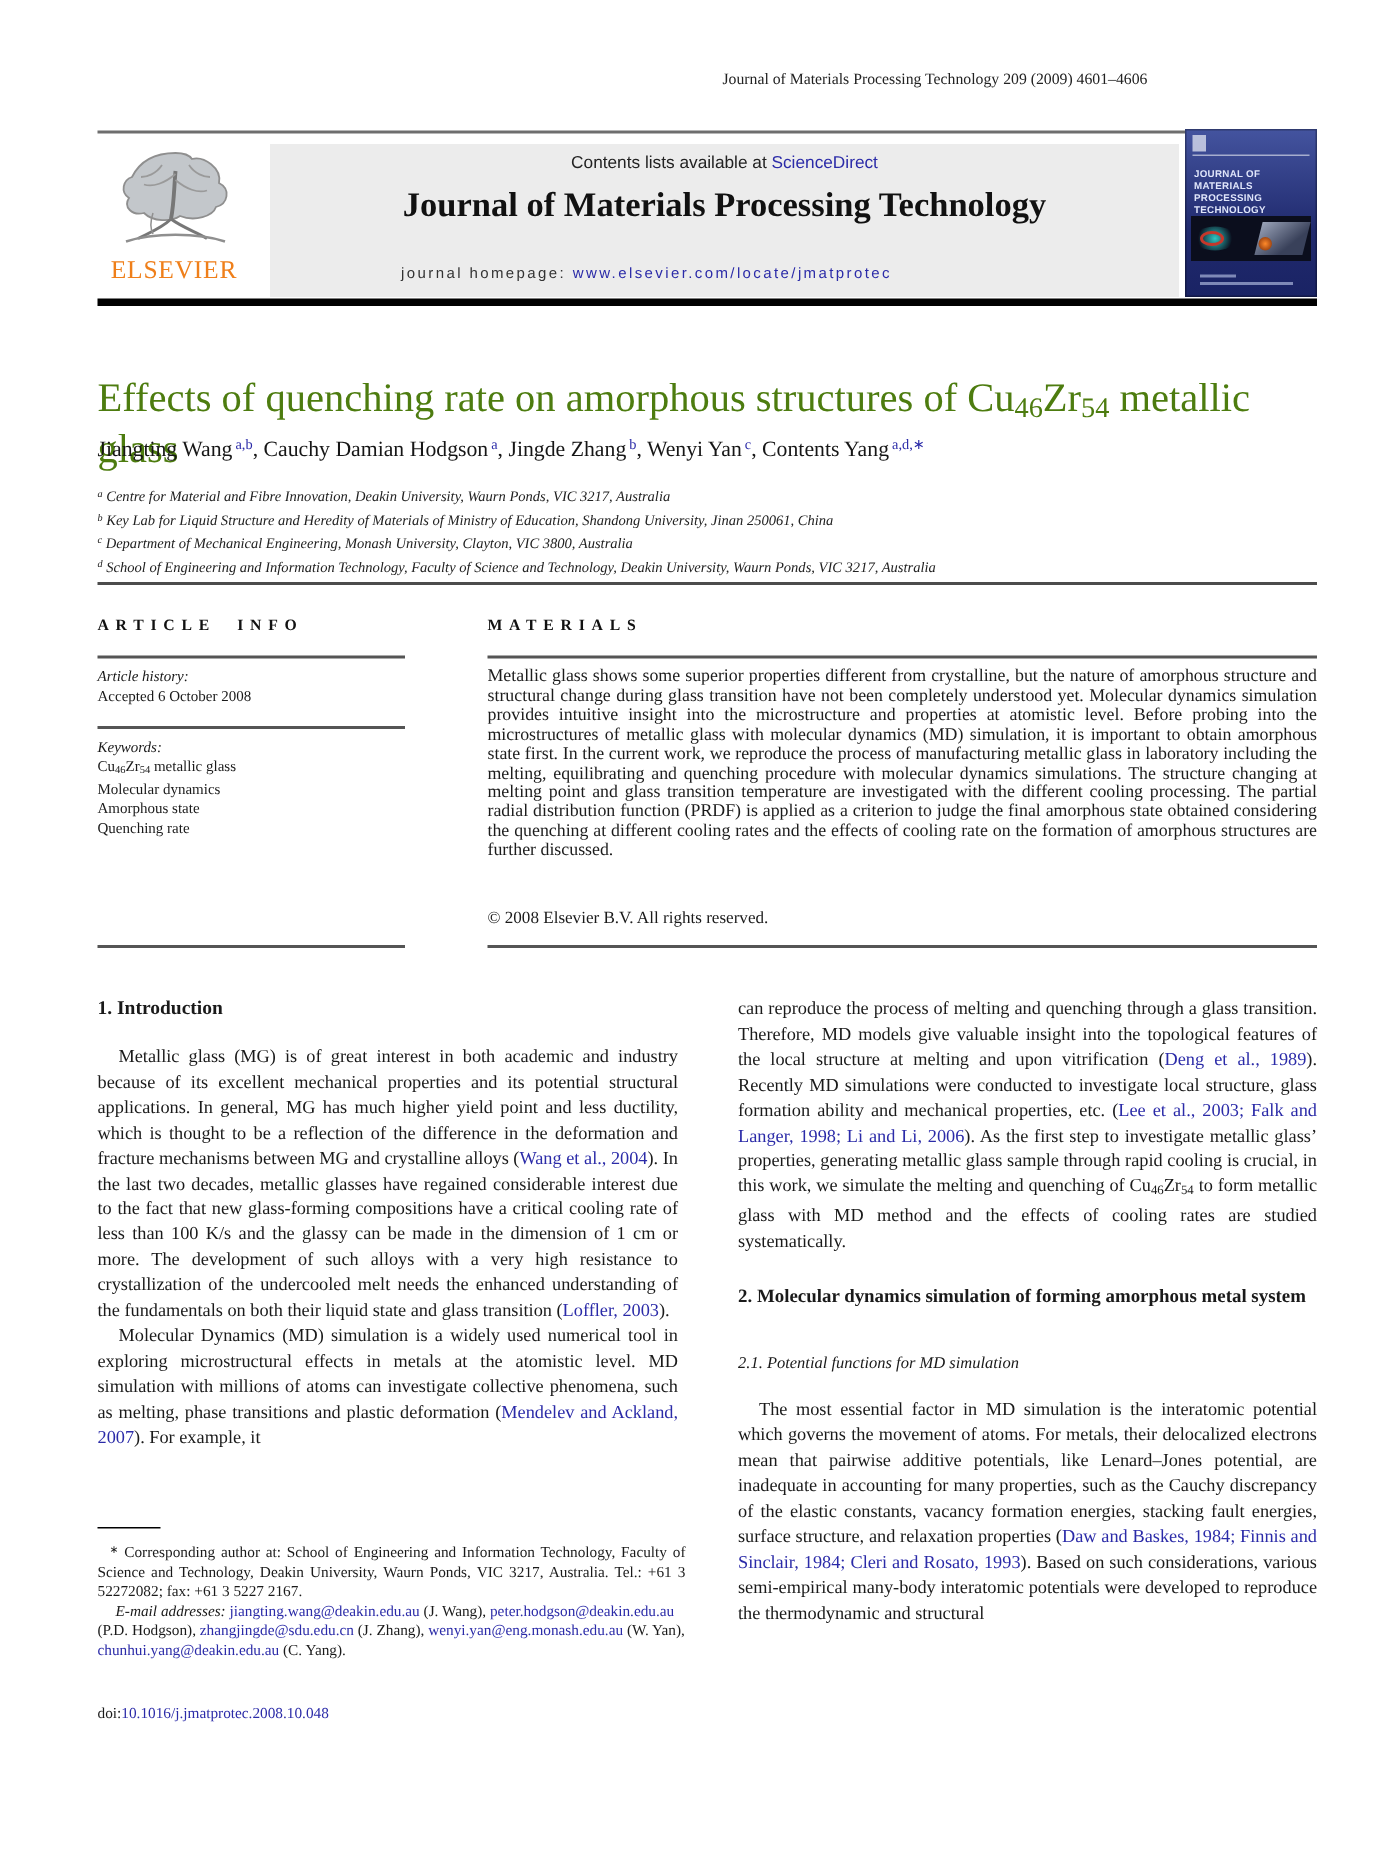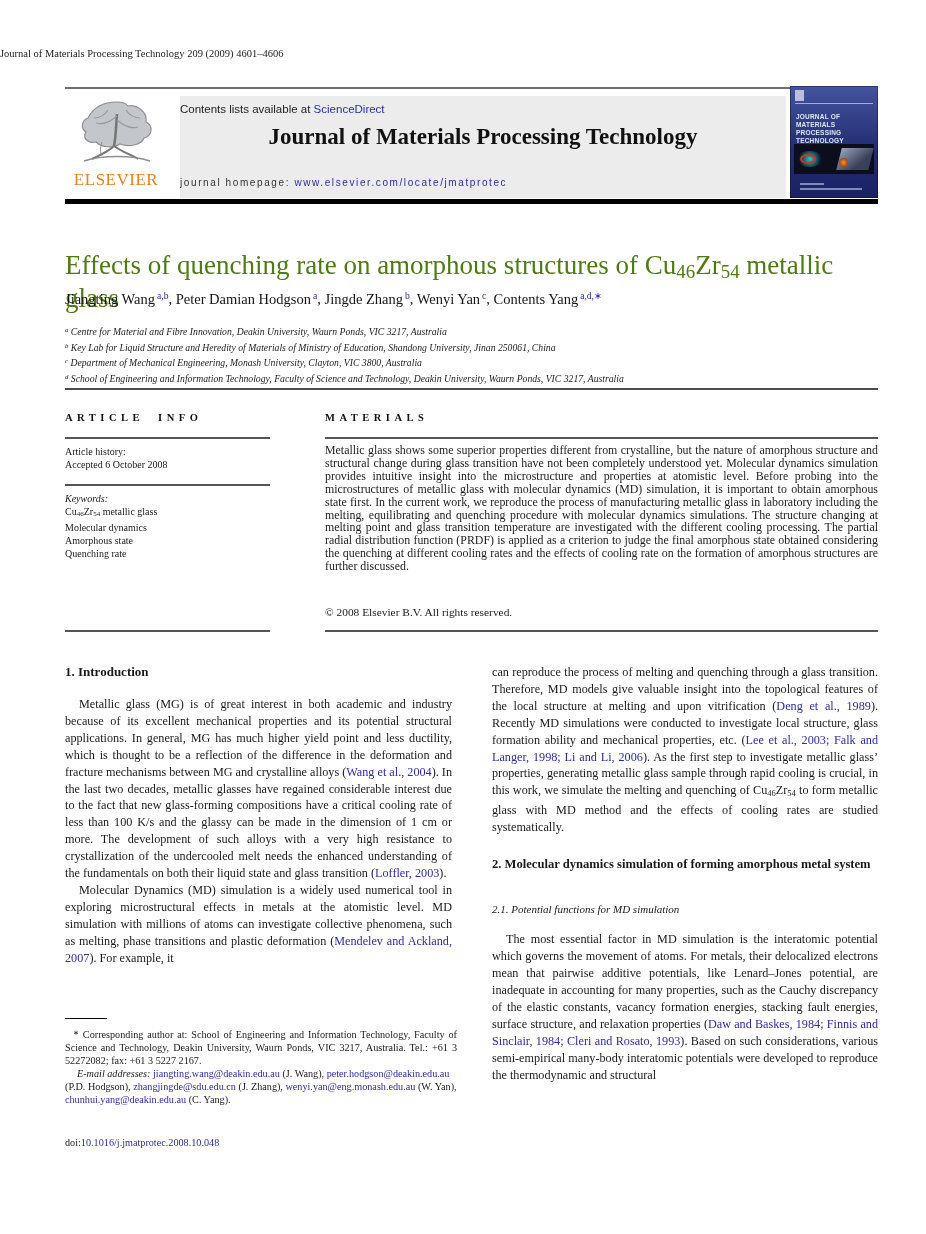--- a/index.html
+++ b/index.html
@@ -10,32 +10,32 @@
   html,body{margin:0;padding:0;background:#ffffff}
   .page{position:relative;width:926px;height:1234px;background:#fff;overflow:hidden;
         font-family:"Liberation Serif",serif;color:#1a1a1a}
   .abs{position:absolute}
   .lnk{color:var(--link)}
   .it{font-style:italic}
   .sub{font-size:70%;vertical-align:-0.2em}
   .sup{font-size:70%;vertical-align:0.45em}
   .supb{font-size:66%;vertical-align:0.5em;color:var(--link);margin-left:2px}
 
-  .citation{top:48px;left:0;width:926px;text-align:left;font-size:10.5px;color:#222}
+  .citation{top:48px;left:0;width:765px;text-align:right;font-size:10.5px;color:#222}
   .rule-top{top:87px;left:65px;width:813px;height:2px;background:#6e6e6e}
 
   .logo-tree{left:72px;top:98px;width:90px;height:70px}
   .logo-word{left:60px;top:170px;width:112px;text-align:center;font-size:17px;
              color:var(--orange);letter-spacing:.5px}
 
   .graybox{left:180px;top:96px;width:606px;height:102px;background:var(--boxbg)}
-  .contents{top:103px;left:180px;width:606px;font-size:11.5px;
+  .contents{top:103px;left:180px;width:606px;text-align:center;font-size:11.5px;
             font-family:"Liberation Sans",sans-serif;color:#222}
   .jtitle{top:124px;left:180px;width:606px;text-align:center;font-size:23px;font-weight:700;color:#111}
-  .homepage{top:177px;left:180px;width:502px;font-size:10px;
+  .homepage{top:177px;left:180px;width:502px;text-align:center;font-size:10px;
             font-family:"Liberation Sans",sans-serif;letter-spacing:1.6px;color:#333}
 
   .cover{left:790px;top:86px;width:88px;height:112px;
          background:linear-gradient(180deg,var(--cover1),#202a6e 60%,var(--cover2));
          box-shadow:inset 0 0 0 1px rgba(0,0,0,.3)}
   .cover-logo{position:absolute;top:4px;left:5px;width:9px;height:11px;background:#cfd4e8;opacity:.85}
   .cover-line{position:absolute;top:17px;left:5px;right:5px;height:1px;background:rgba(255,255,255,.55)}
   .cover-title{position:absolute;top:27px;left:6px;width:76px;font-family:"Liberation Sans",sans-serif;
                font-size:6.5px;font-weight:700;line-height:8px;color:#dfe5fa;letter-spacing:.2px}
   .cover-photo{position:absolute;top:58px;left:4px;right:4px;height:30px;background:#0b0e1d;overflow:hidden}
@@ -57,21 +57,21 @@
   .affils{top:323px;left:65px;width:813px;font-size:9.7px;font-style:italic;line-height:13.6px;color:#222}
 
   .rule-mid{top:388px;left:65px;width:813px;height:2px;background:#4c4c4c}
 
   .info-head,.abs-head{top:412px;font-size:10.5px;font-weight:700;letter-spacing:4.5px;word-spacing:7px;color:#111}
   .info-head{left:65px}
   .abs-head{left:325px}
   .r-i1{top:437px;left:65px;width:205px;height:2px;background:#555}
   .r-a1{top:437px;left:325px;width:553px;height:2px;background:#555}
   .histblock{top:445px;left:65px;width:205px;font-size:10px;line-height:13px}
-  .histblock .lbl{}
+  .histblock .lbl{font-style:italic}
   .r-i2{top:484px;left:65px;width:205px;height:2px;background:#555}
   .kwblock{top:492px;left:65px;width:205px;font-size:10px;line-height:13px}
   .kwblock .lbl{font-style:italic}
   .r-i3{top:630px;left:65px;width:205px;height:2px;background:#555}
   .r-a2{top:630px;left:325px;width:553px;height:2px;background:#555}
 
   .abs-text{top:444px;left:325px;width:553px;font-size:11.9px;line-height:12.9px;text-align:justify;color:#1c1c1c}
   .abs-copy{top:606px;left:325px;width:553px;text-align:left;font-size:11.4px}
 
   .col{font-size:12.2px}
@@ -125,21 +125,21 @@
       <div class="b3"></div>
       <div class="b4"></div>
     </div>
     <div class="cover-ed e1"></div>
     <div class="cover-ed e2"></div>
   </div>
 
   <div class="abs blackbar"></div>
 
   <h1 class="abs atitle"><span>Effects of quenching rate on amorphous structures of Cu</span><span class="sub">46</span><span>Zr</span><span class="sub">54</span><span> metallic glass</span></h1>
-  <div class="abs authors"><span>Jiangting Wang</span><span class="supb">a,b</span><span>, Peter Damian Hodgson</span><span class="supb">a</span><span>, Jingde Zhang</span><span class="supb">b</span><span>, Wenyi Yan</span><span class="supb">c</span><span>, Contents Yang</span><span class="supb">a,d,∗</span></div>
+  <div class="abs authors"><span>Jiangting Wang</span><span class="supb">a,b</span><span>, Cauchy Damian Hodgson</span><span class="supb">a</span><span>, Jingde Zhang</span><span class="supb">b</span><span>, Wenyi Yan</span><span class="supb">c</span><span>, Contents Yang</span><span class="supb">a,d,∗</span></div>
   <div class="abs affils">
     <div><span class="sup">a</span><span> Centre for Material and Fibre Innovation, Deakin University, Waurn Ponds, VIC 3217, Australia</span></div>
     <div><span class="sup">b</span><span> Key Lab for Liquid Structure and Heredity of Materials of Ministry of Education, Shandong University, Jinan 250061, China</span></div>
     <div><span class="sup">c</span><span> Department of Mechanical Engineering, Monash University, Clayton, VIC 3800, Australia</span></div>
     <div><span class="sup">d</span><span> School of Engineering and Information Technology, Faculty of Science and Technology, Deakin University, Waurn Ponds, VIC 3217, Australia</span></div>
   </div>
 
   <div class="abs rule-mid"></div>
 
   <div class="abs info-head">ARTICLE INFO</div>

